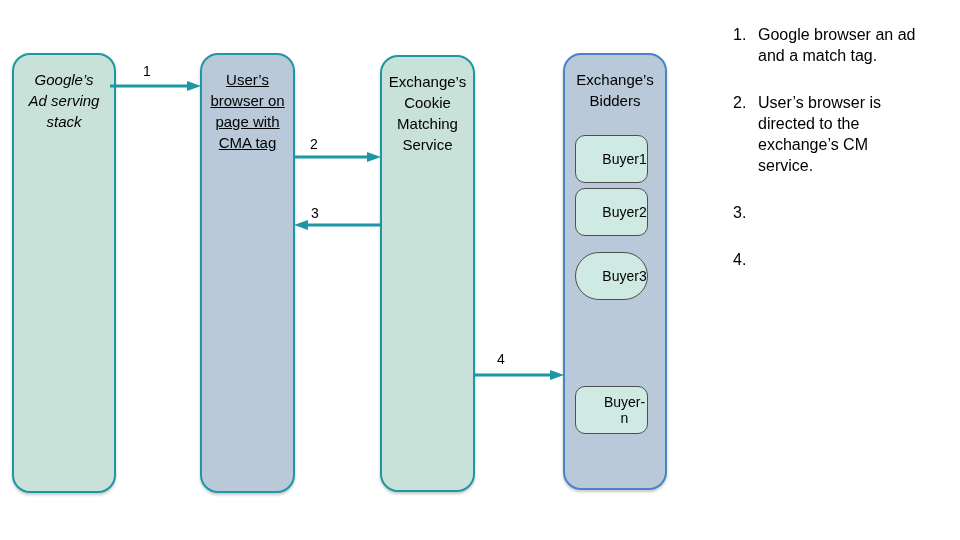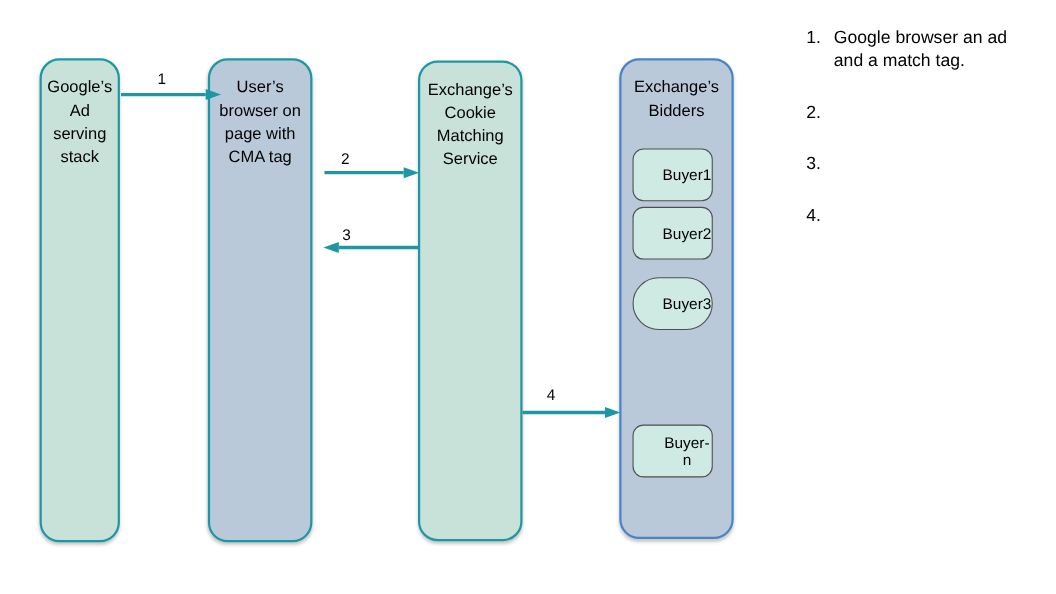--- a/index.html
+++ b/index.html
@@ -25,22 +25,22 @@
   .node-blue  { background: #b9c9d9; }
   .node-blue-border { border-color: #4a84c8; }
 
   .node-title {
     padding-top: 14px;
     font-size: 15px;
     line-height: 21px;
     white-space: pre-line;
   }
 
-  #node-google  { left: 36px;  top: 53px; width: 73px;  height: 440px; }
-  #node-browser { left: 189px; top: 53px; width: 95px;  height: 440px; }
+  #node-google  { left: 12px;  top: 53px; width: 104px;  height: 440px; font-style: italic; }
+  #node-browser { left: 200px; top: 53px; width: 95px;  height: 440px; text-decoration: underline; }
   #node-cm      { left: 380px; top: 55px; width: 95px;  height: 437px; }
   #node-bidders { left: 563px; top: 53px; width: 104px; height: 437px; }
 
   .buyer {
     position: absolute;
     left: 10px;
     width: 73px;
     height: 48px;
     background: #cfeae3;
     border: 1px solid #4f4f4f;
@@ -157,20 +157,24 @@
   <div class="arrow-label" id="arrow-label-4">4</div>
 
   <div class="steps">
     <div class="step">
       <div class="step-num">1.</div>
       <div class="step-text">Google browser an ad
 and a match tag.</div>
     </div>
     <div class="step">
       <div class="step-num">2.</div>
+      <div class="step-text">User’s browser is
+directed to the
+exchange’s CM
+service.</div>
     </div>
     <div class="step">
       <div class="step-num">3.</div>
     </div>
     <div class="step">
       <div class="step-num">4.</div>
     </div>
   </div>
 
 </div>

